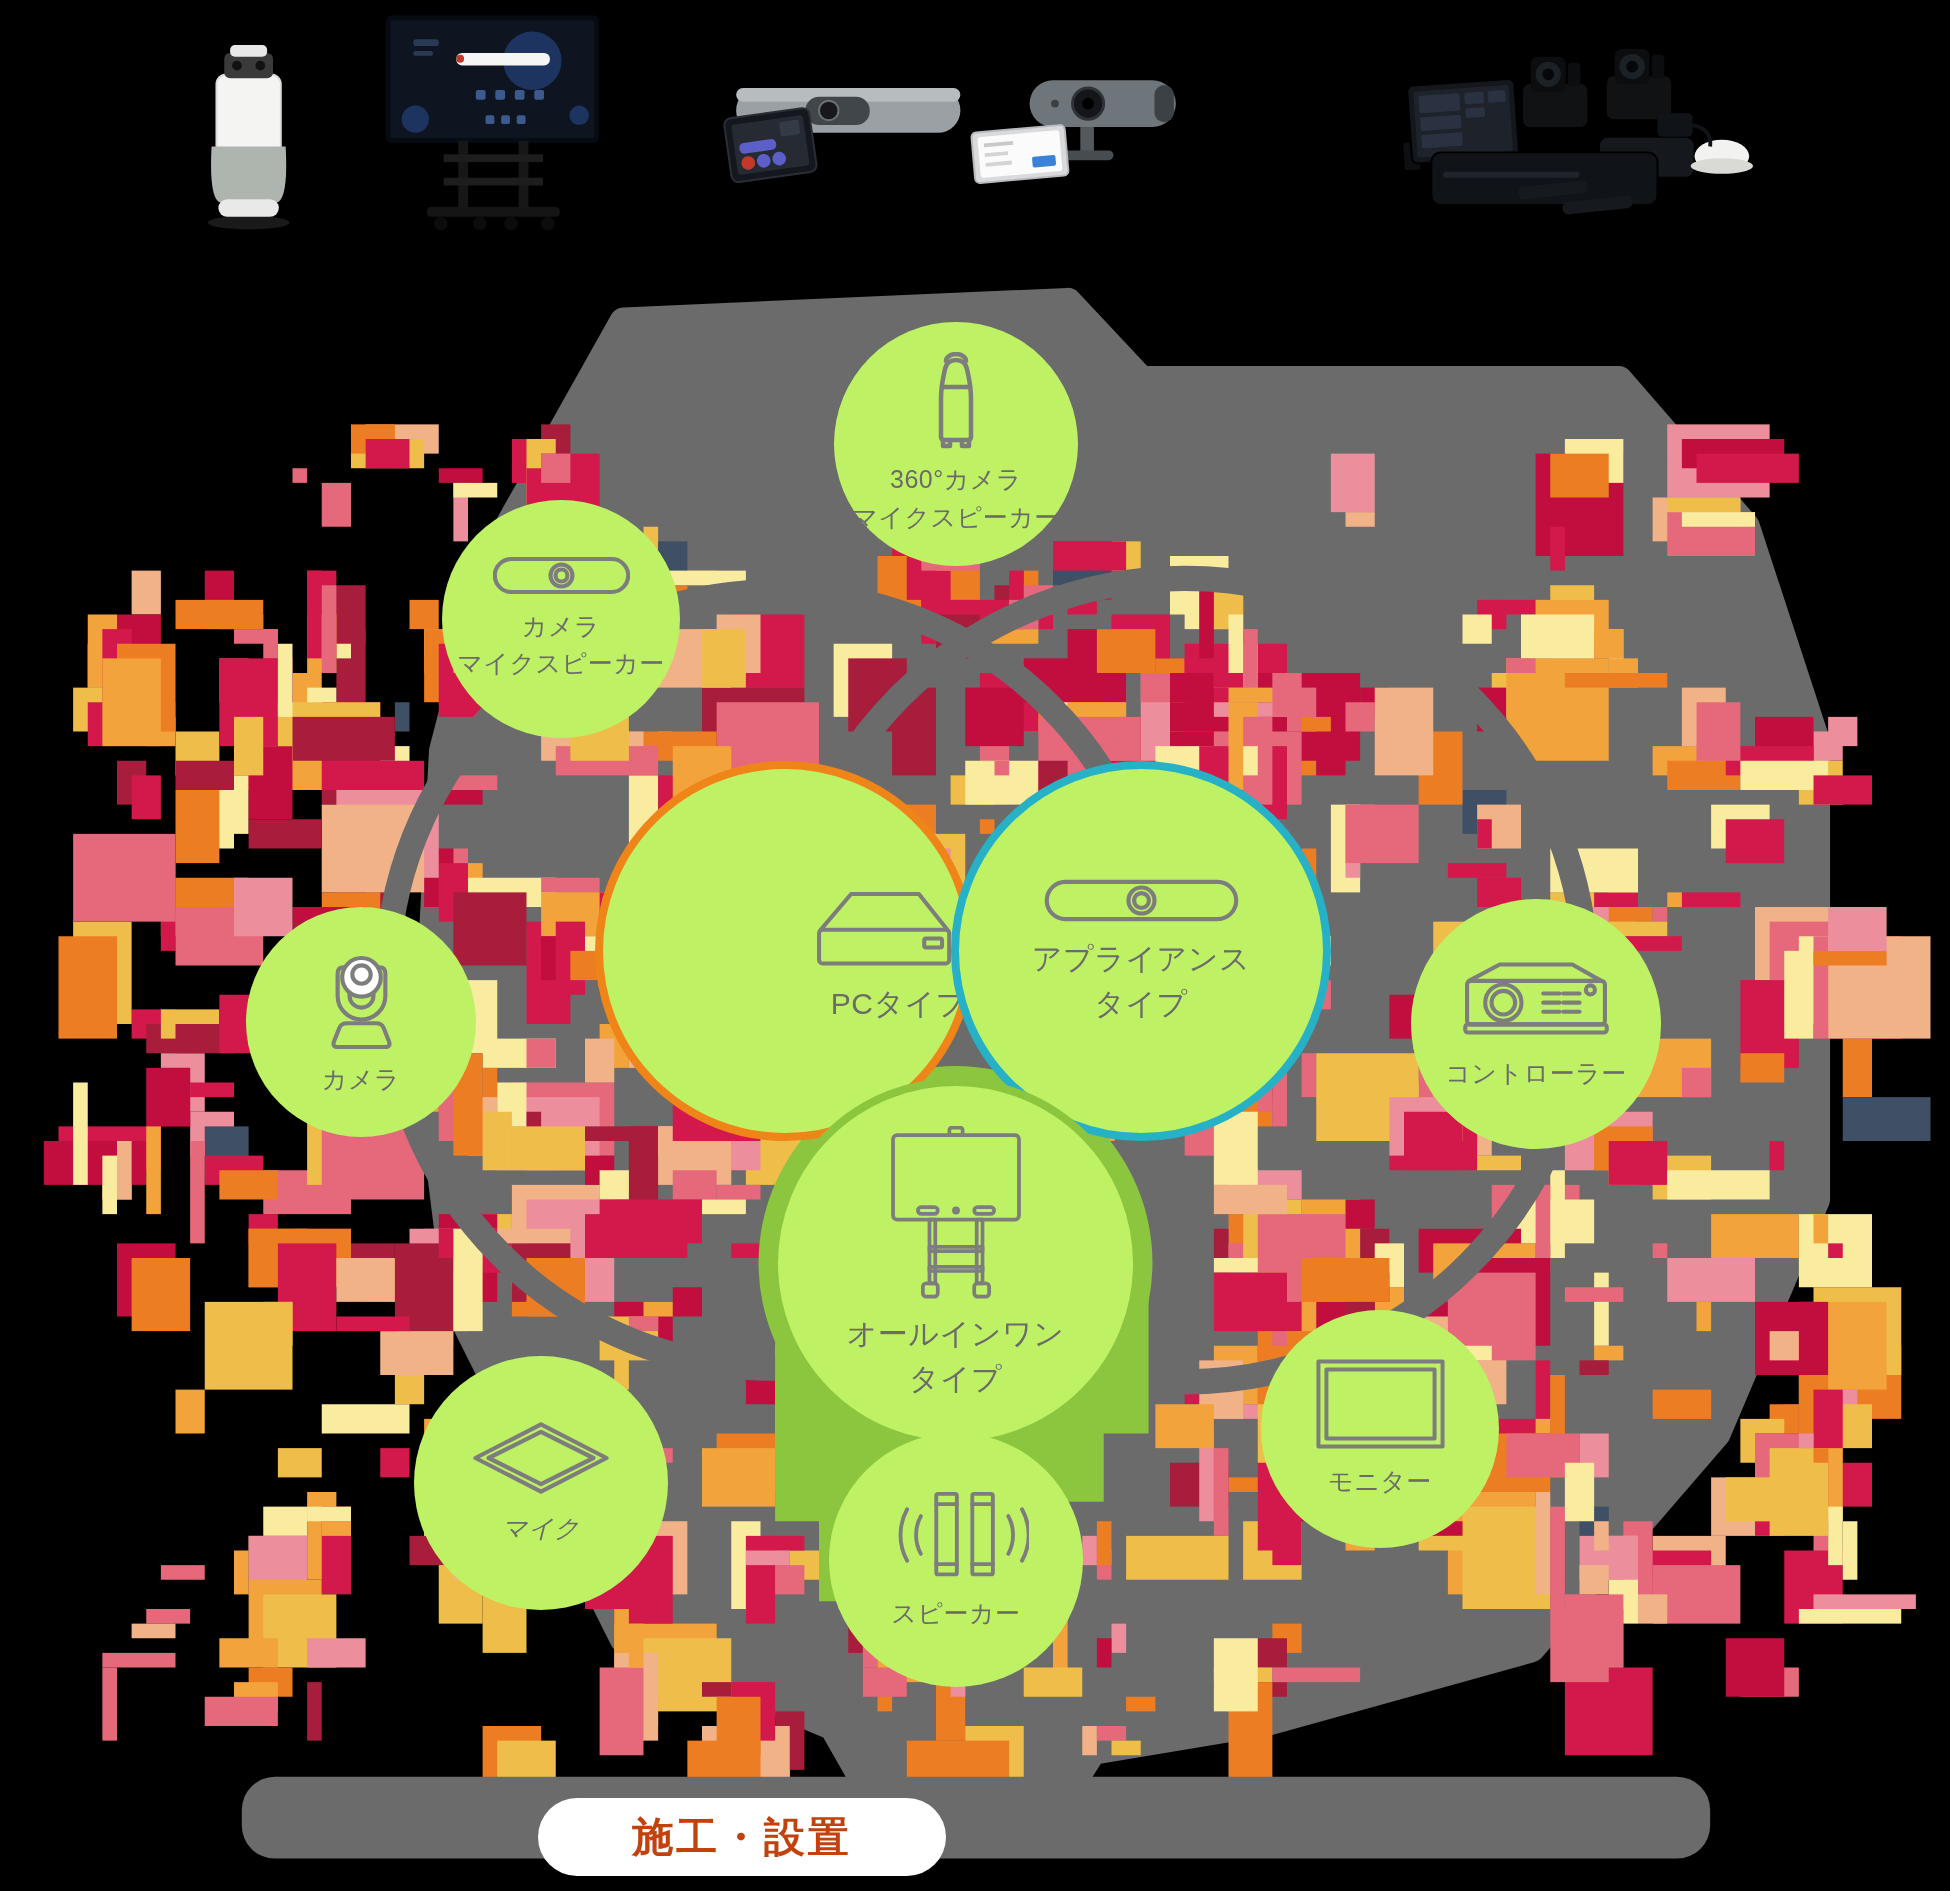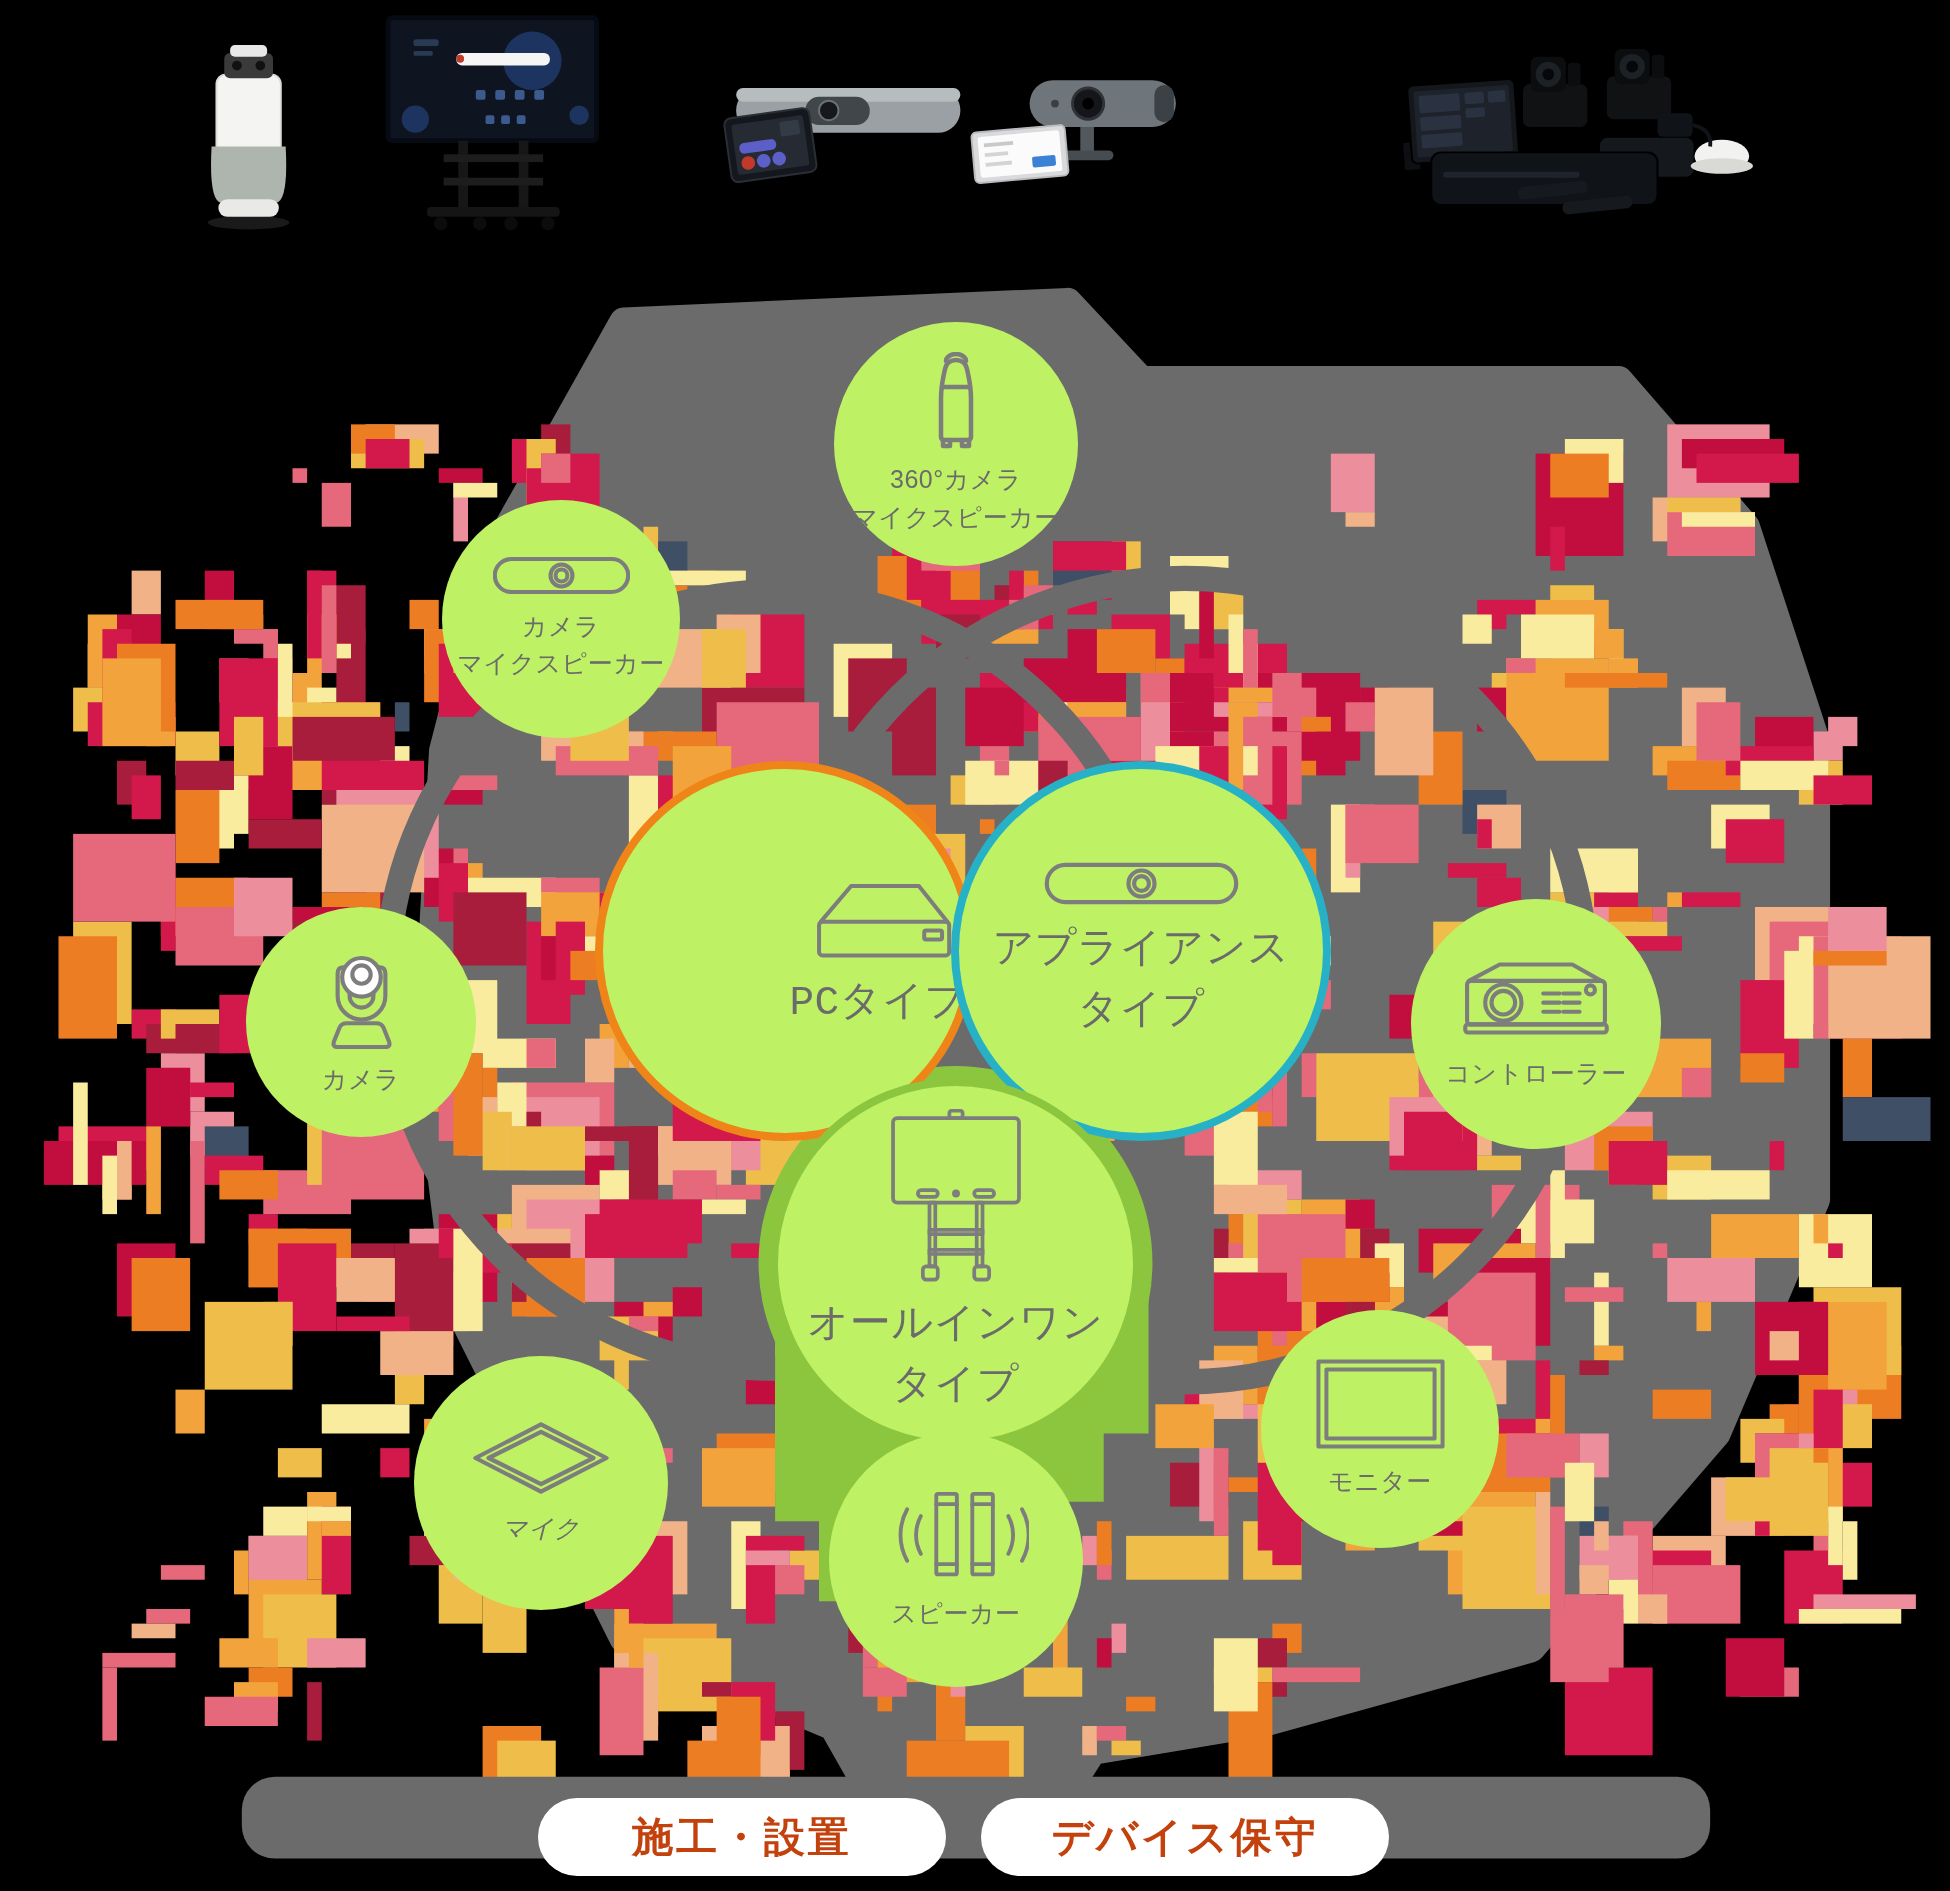--- a/index.html
+++ b/index.html
@@ -3,21 +3,21 @@
 <meta charset="utf-8">
 <style>
   html,body{margin:0;padding:0;background:#000;}
   .stage{position:relative;width:1950px;height:1892px;background:#000;overflow:hidden;
          font-family:"Liberation Sans","DejaVu Sans",sans-serif;}
   svg.decor{position:absolute;left:0;top:0;}
   .node{position:absolute;border-radius:50%;background:#bef264;box-sizing:border-box;
         display:flex;flex-direction:column;align-items:center;justify-content:center;gap:11.7px;}
   .node .label{white-space:pre-line;text-align:center;color:#6b6b6b;font-size:25px;
                line-height:1.5;letter-spacing:0.5px;}
-  .node.center .label{font-size:41px;font-family:Liberation Mono, monospace;}
+  .node.center .label{font-size:30px;}
   .node.b-orange{border:8.8px solid #EF8519;}
   .node.b-teal{border:8.8px solid #27B1C7;}
   .node.b-green{border:8.8px solid #8CC63E;}
   .icn{stroke:#7d7d7d;fill:none;stroke-width:4.5;stroke-linecap:round;stroke-linejoin:round;}
   .pill{position:absolute;top:1798px;height:78px;border-radius:39px;background:#fff;
         color:#c2410c;font-size:41px;font-weight:bold;display:flex;align-items:center;
         justify-content:center;letter-spacing:2.9px;}
 </style>
 </head>
 <body>
@@ -1115,16 +1115,15 @@
         <line x1="104" y1="90" x2="128" y2="90"></line>
       <path d="M44 34 a46 46 0 0 0 0 44"></path>
       <path d="M28 26 a62 62 0 0 0 0 60"></path>
       <path d="M146 34 a46 46 0 0 1 0 44"></path>
       <path d="M162 26 a62 62 0 0 1 0 60"></path>
     </svg>
     <div class="label">スピーカー</div>
   </div>
 
   <div class="pill" style="left:538px;width:408px;">施工・設置</div>
-  <div class="pill" style="left:981px;width:408px;">デバイス保守</div>
 
 </div>
 
 
 </body></html>

